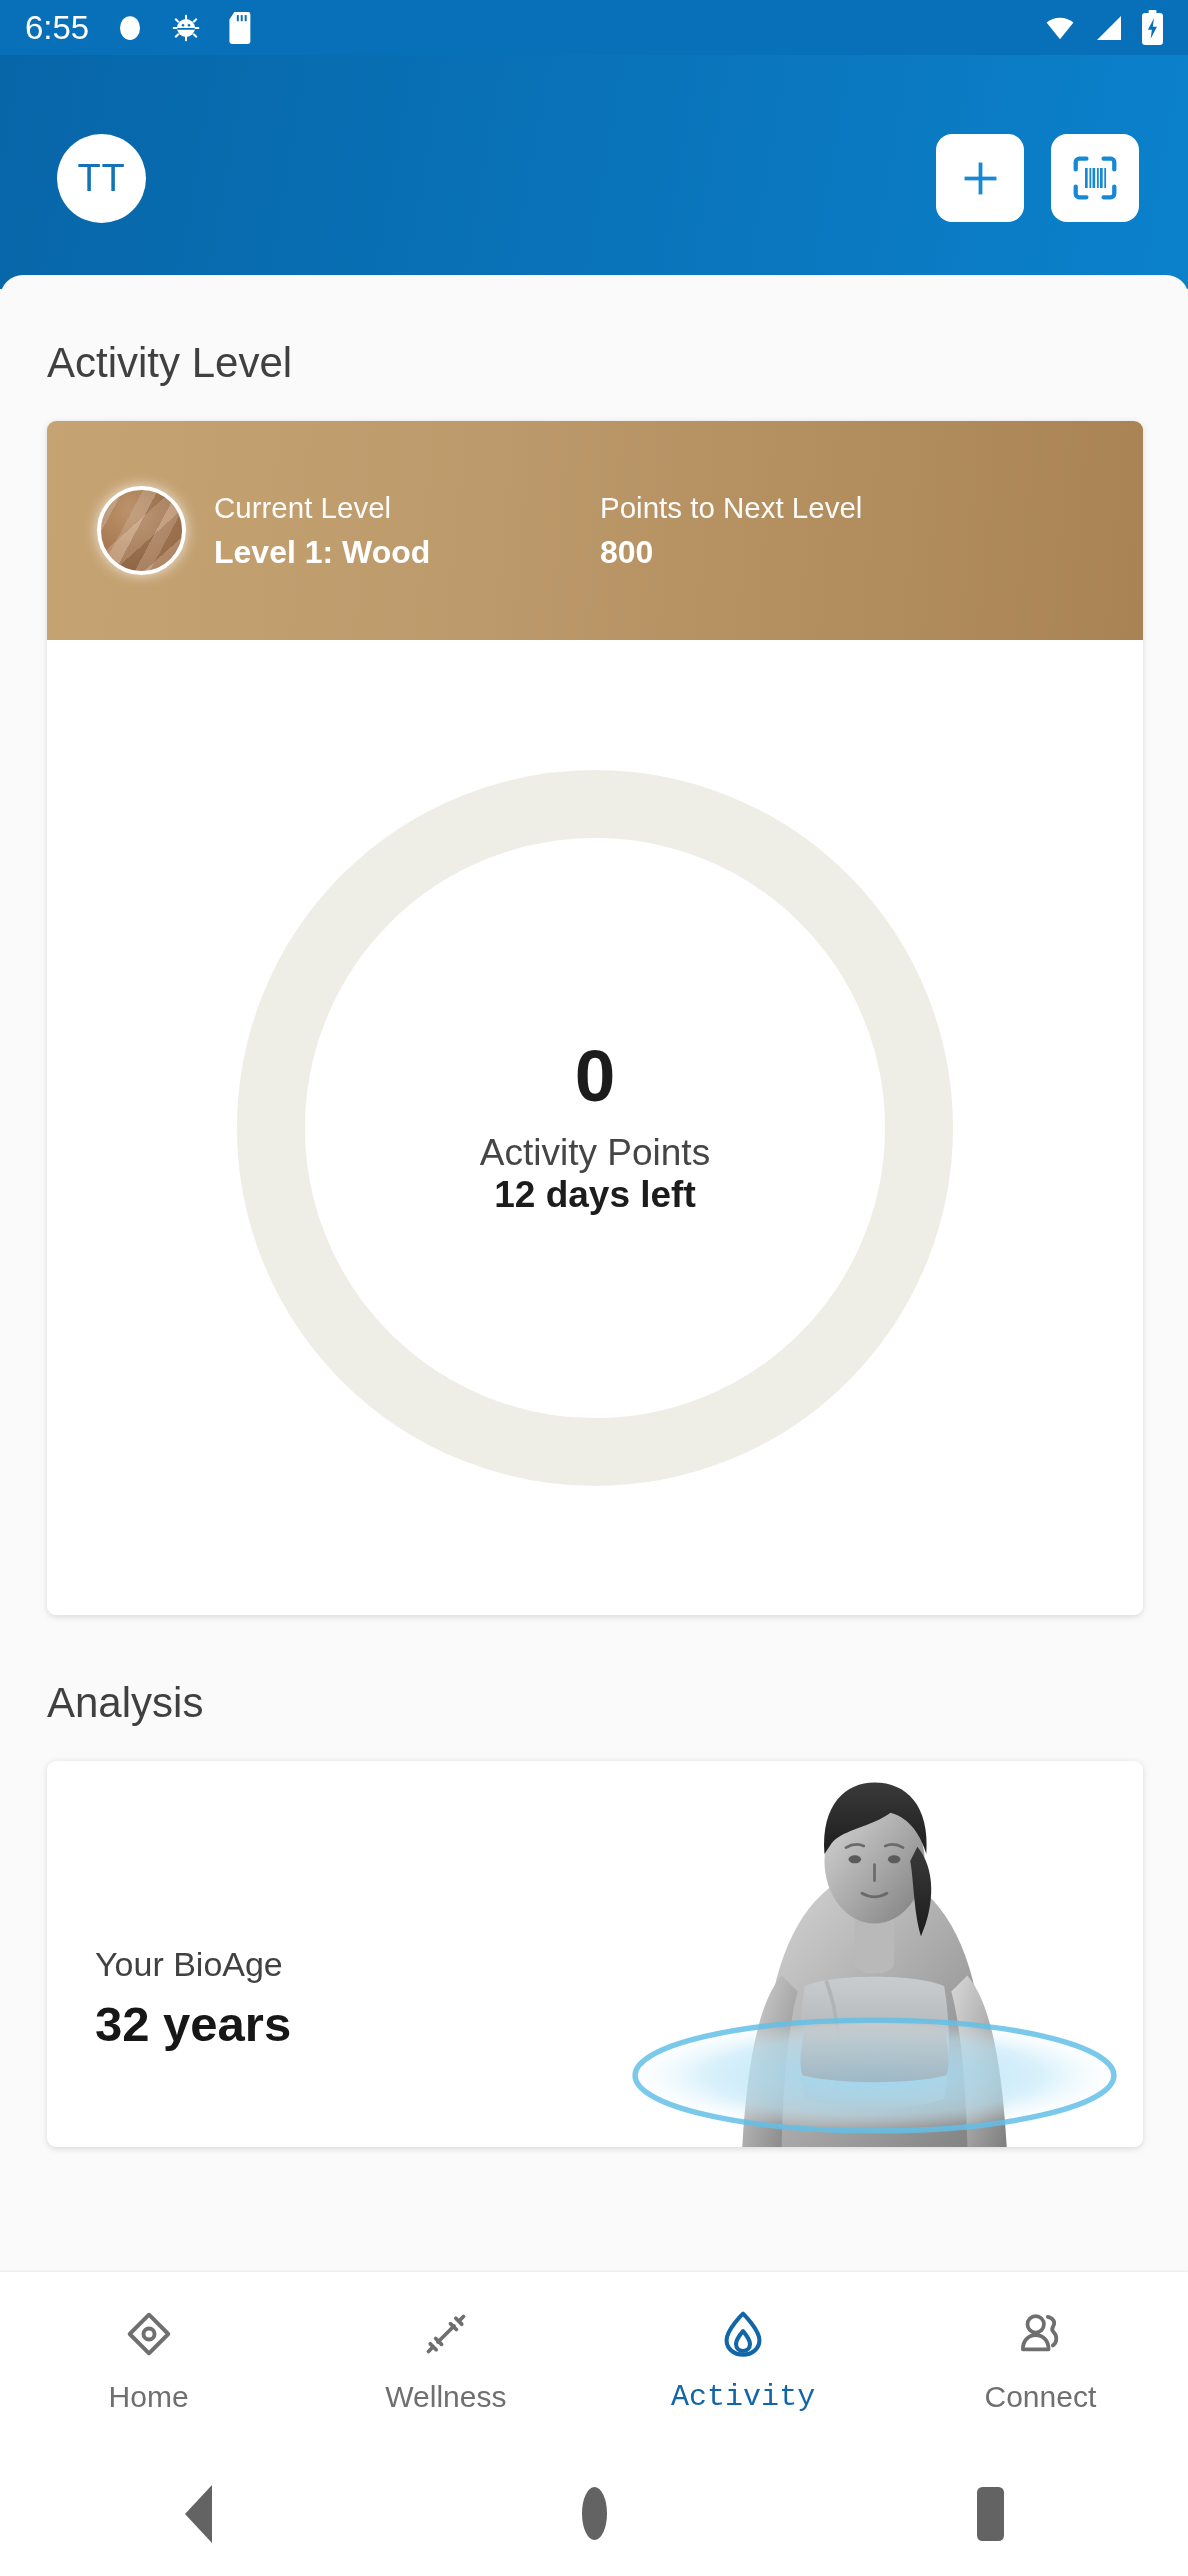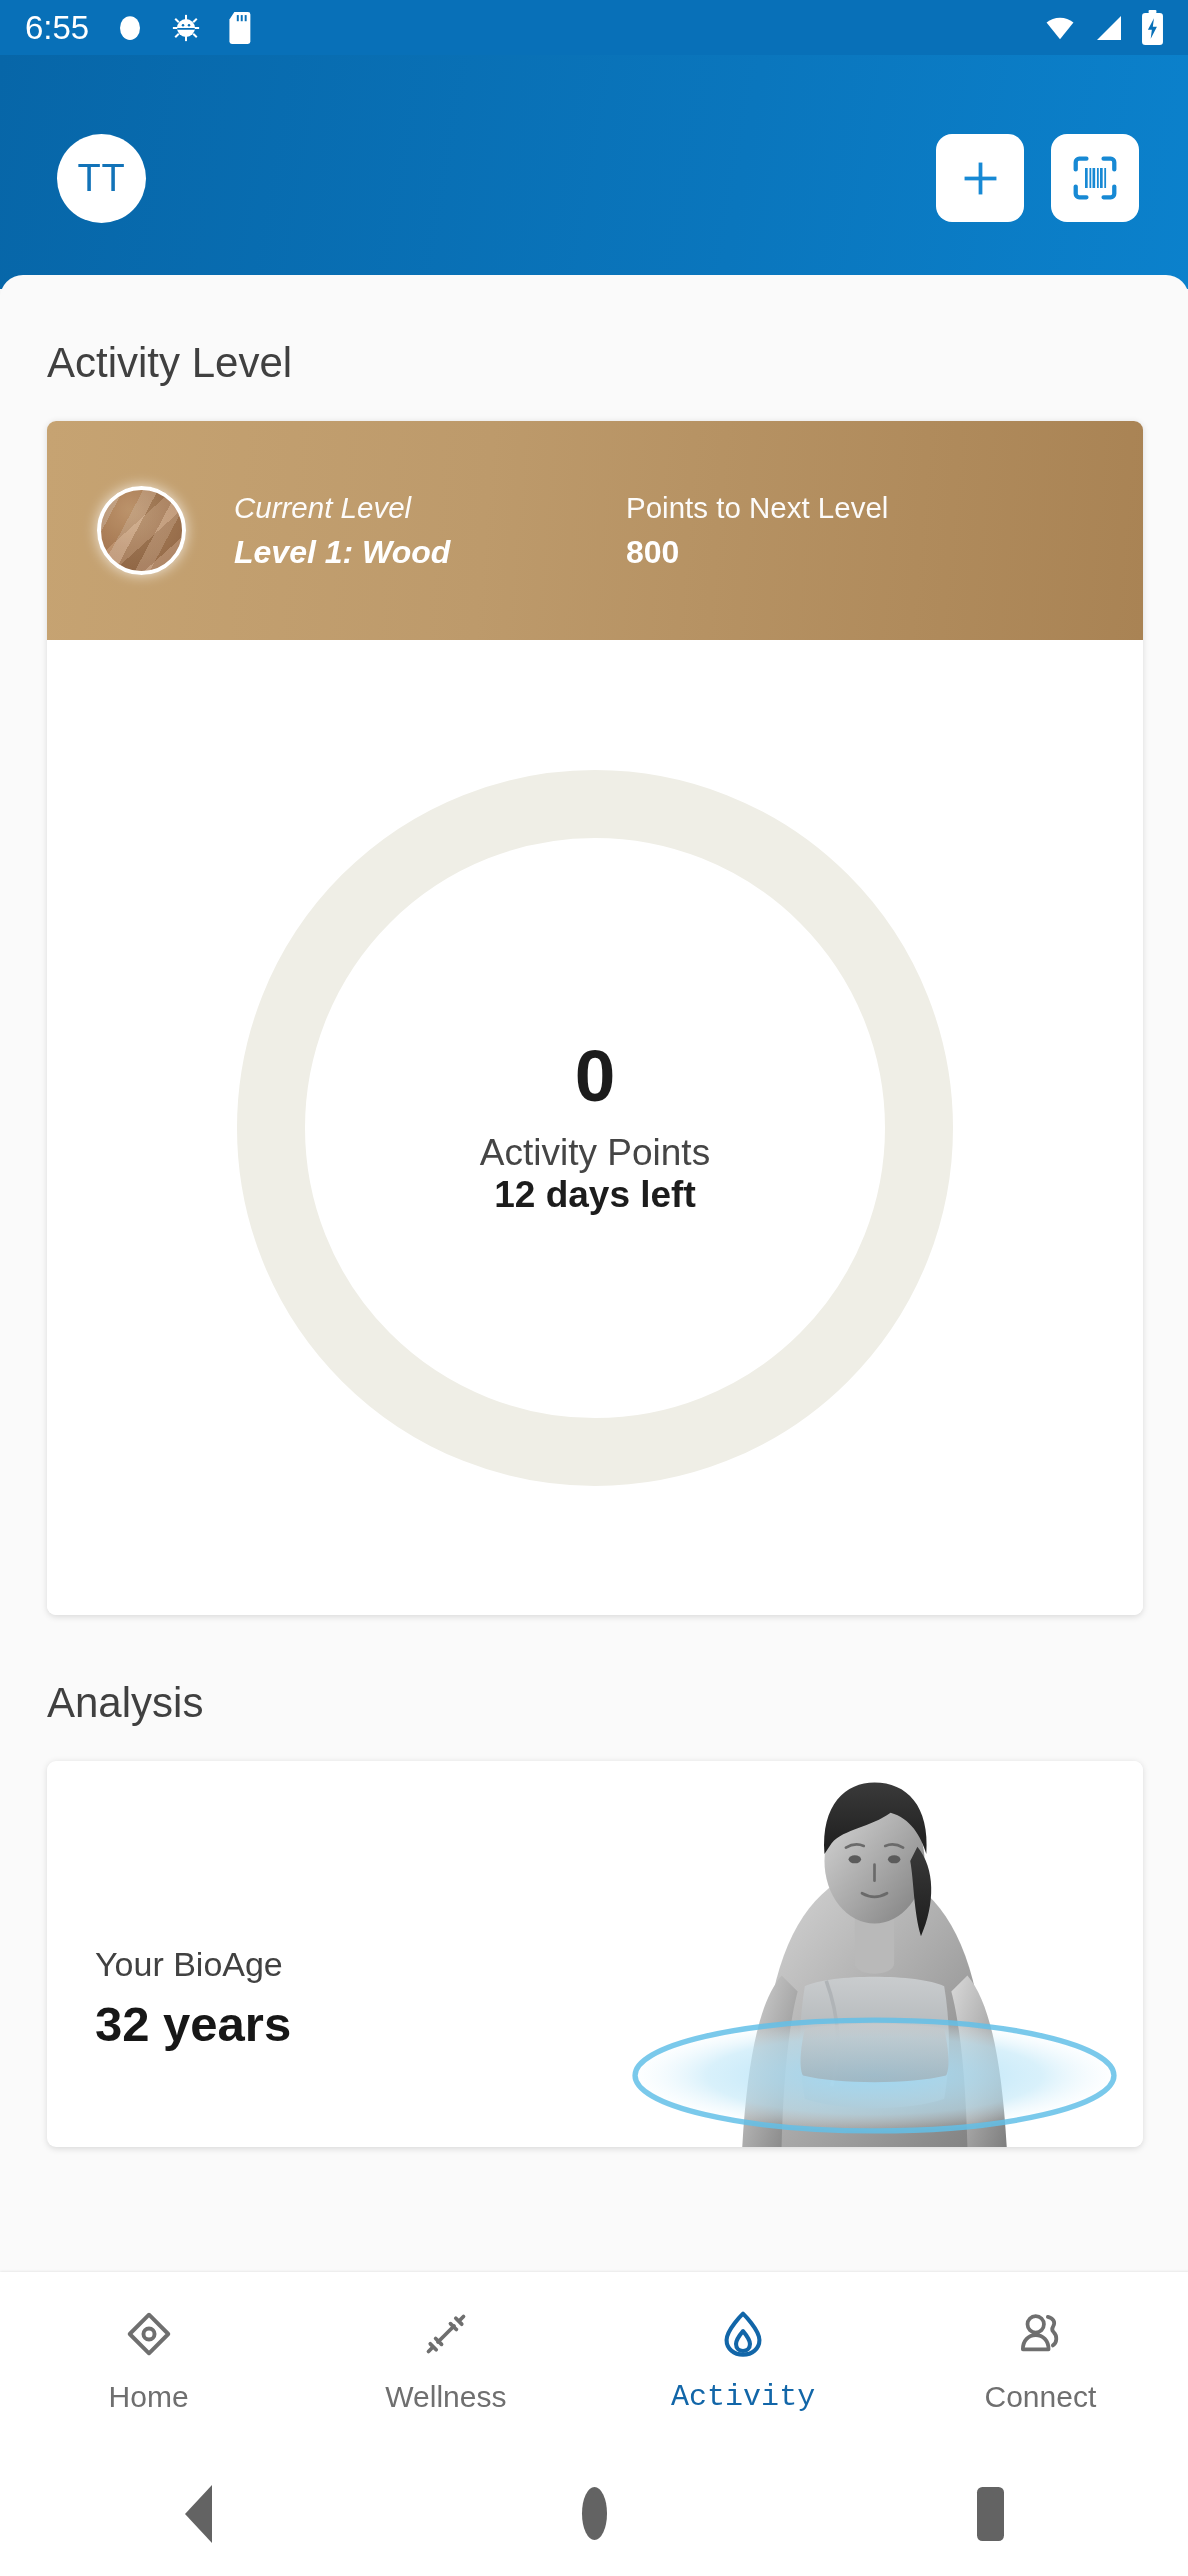--- a/index.html
+++ b/index.html
@@ -150,22 +150,22 @@
     background:
       linear-gradient(118deg, rgba(255,255,255,0.22) 0 18%, rgba(0,0,0,0.0) 18% 34%, rgba(255,255,255,0.16) 34% 46%, rgba(0,0,0,0.09) 46% 62%, rgba(255,255,255,0.14) 62% 74%, rgba(0,0,0,0.05) 74% 100%);
   }
   .gem-badge::after {
     content: "";
     position: absolute;
     inset: 0;
     background:
       linear-gradient(-42deg, rgba(255,255,255,0.14) 0 22%, rgba(0,0,0,0.08) 22% 40%, rgba(255,255,255,0.10) 40% 58%, rgba(0,0,0,0.06) 58% 100%);
   }
-  .level-col-current { margin-left: 48px; width: 376px; font-style: italic; }
-  .level-col-next { margin-left: 16px; }
+  .level-col-current { margin-left: 28px; width: 376px; }
+  .level-col-next { margin-left: 10px; }
   .lvl-label {
     color: #ffffff;
     font-size: 29.5px;
     font-weight: 400;
     opacity: 0.97;
     margin-bottom: 9px;
   }
   .lvl-value {
     color: #ffffff;
     font-size: 32px;

